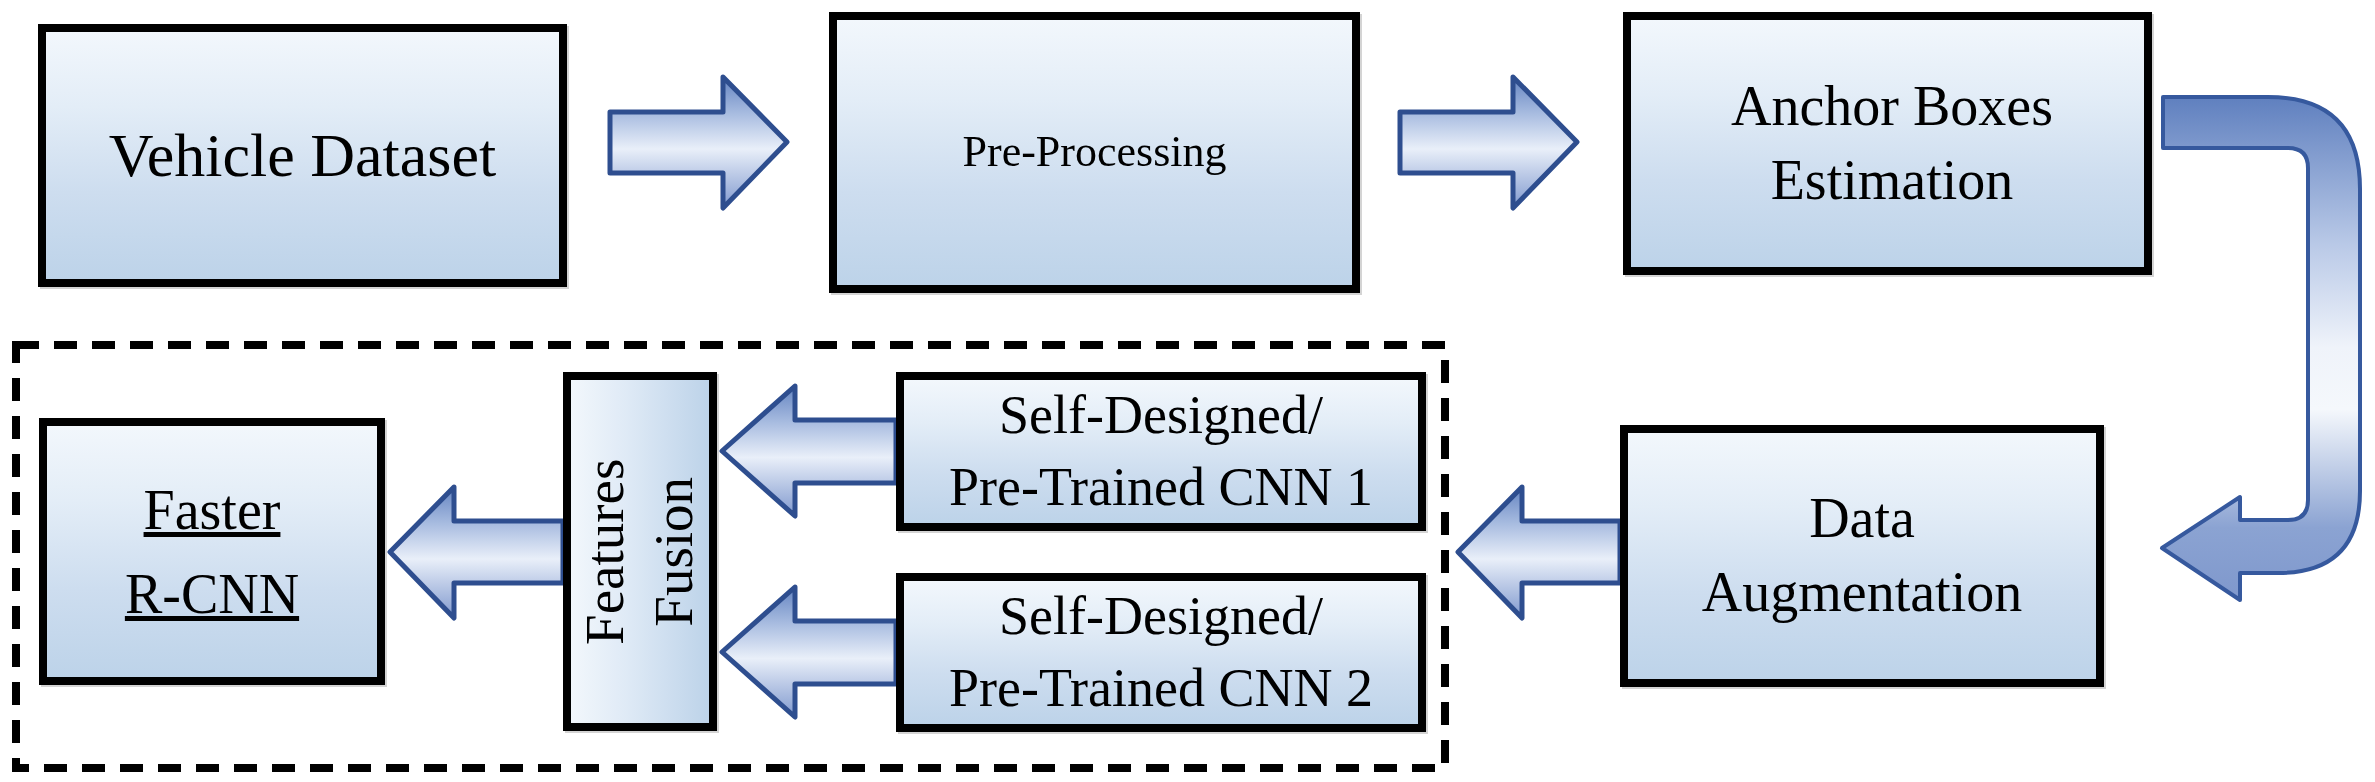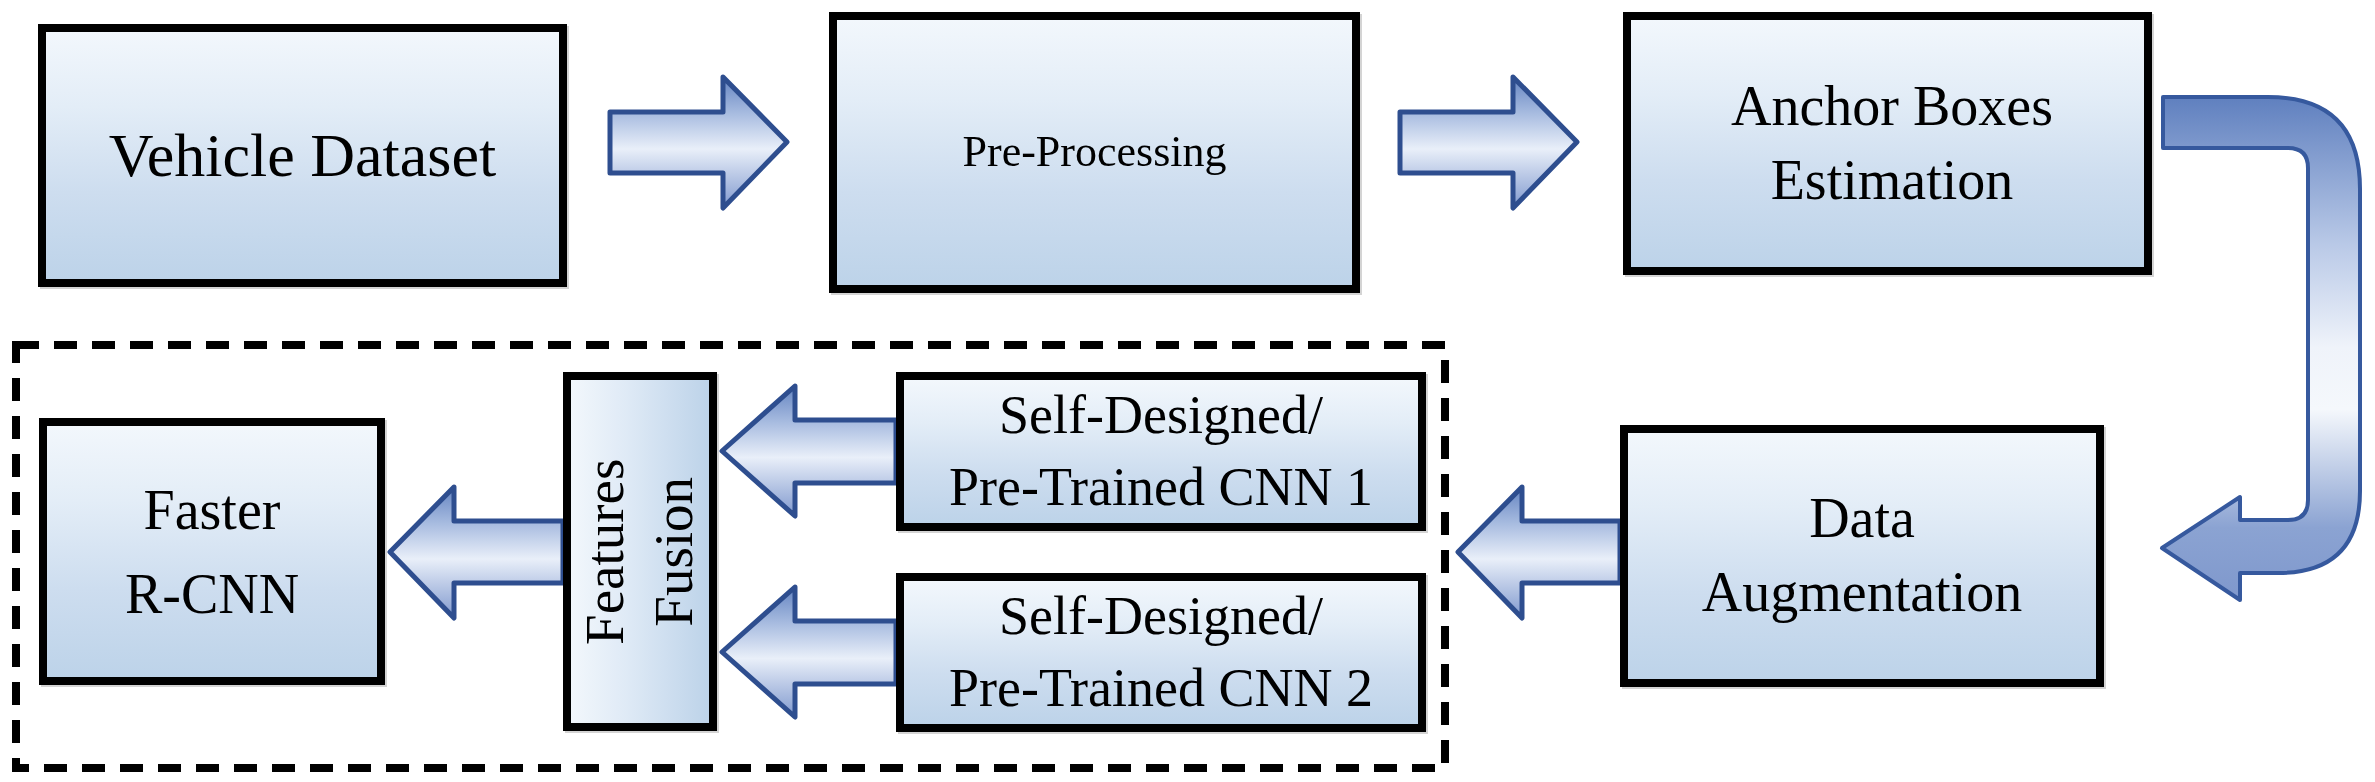--- a/index.html
+++ b/index.html
@@ -28,21 +28,21 @@
     white-space:pre-line;
     text-align:center;
     line-height:1.32;
   }
   #box-vehicle      {left:38px;  top:12px;  width:529px; height:263px; font-size:62px;margin-top:12px;}
   #box-preprocessing{left:829px; top:12px;  width:531px; height:281px; font-size:44px;}
   #box-anchor       {left:1623px;top:12px;  width:529px; height:263px; font-size:56px;padding-left:9px;}
   #box-data-aug     {left:1620px;top:425px; width:484px; height:262px; font-size:56px;}
   #box-cnn1         {left:896px; top:372px; width:530px; height:159px; font-size:54px;}
   #box-cnn2         {left:896px; top:573px; width:530px; height:159px; font-size:54px;}
-  #box-faster       {left:39px;  top:418px; width:346px; height:267px; font-size:56px;}
+  #box-faster       {left:39px;  top:418px; width:346px; height:267px; font-size:56px;text-decoration:underline;}
   #box-faster .label{line-height:1.5;}
   #box-ff{
     left:563px;top:372px;width:154px;height:359px;font-size:55px;
     background:linear-gradient(90deg,#f2f7fc 0%,#dfeaf6 40%,#bdd3e9 100%);
   }
   #box-ff .label{
     transform:rotate(-90deg);
     transform-origin:center center;
     width:340px;
     line-height:1.25;

